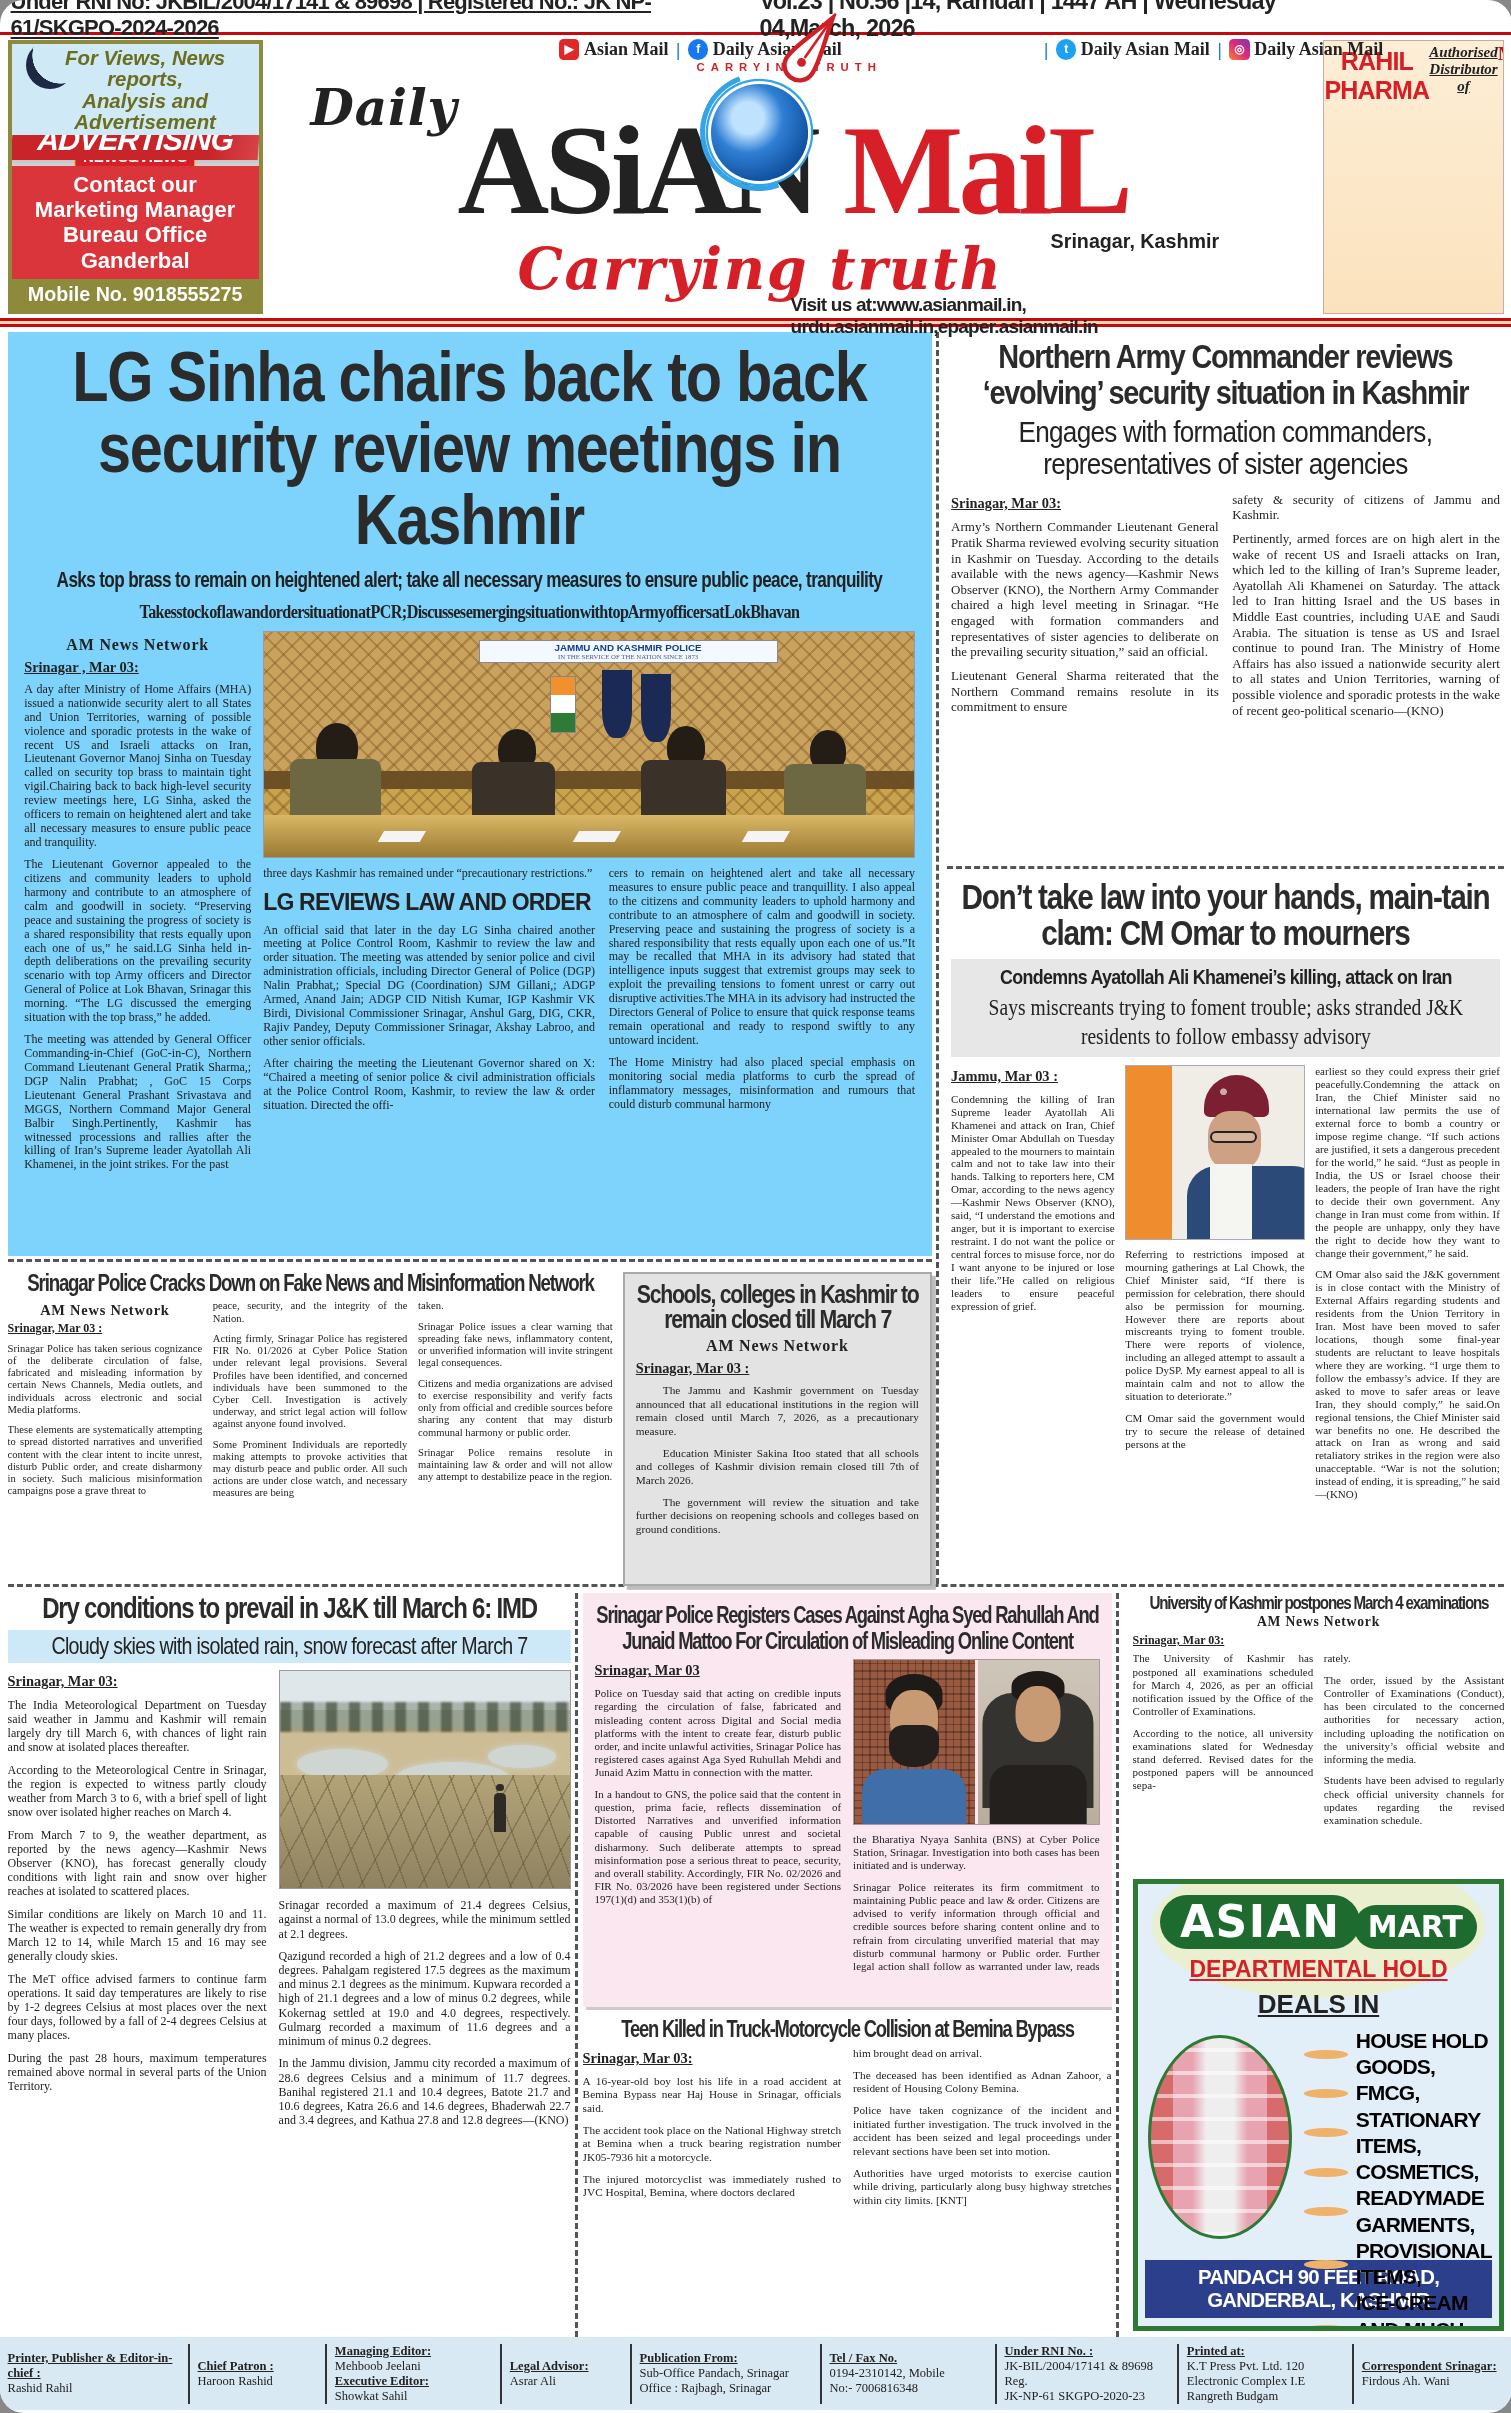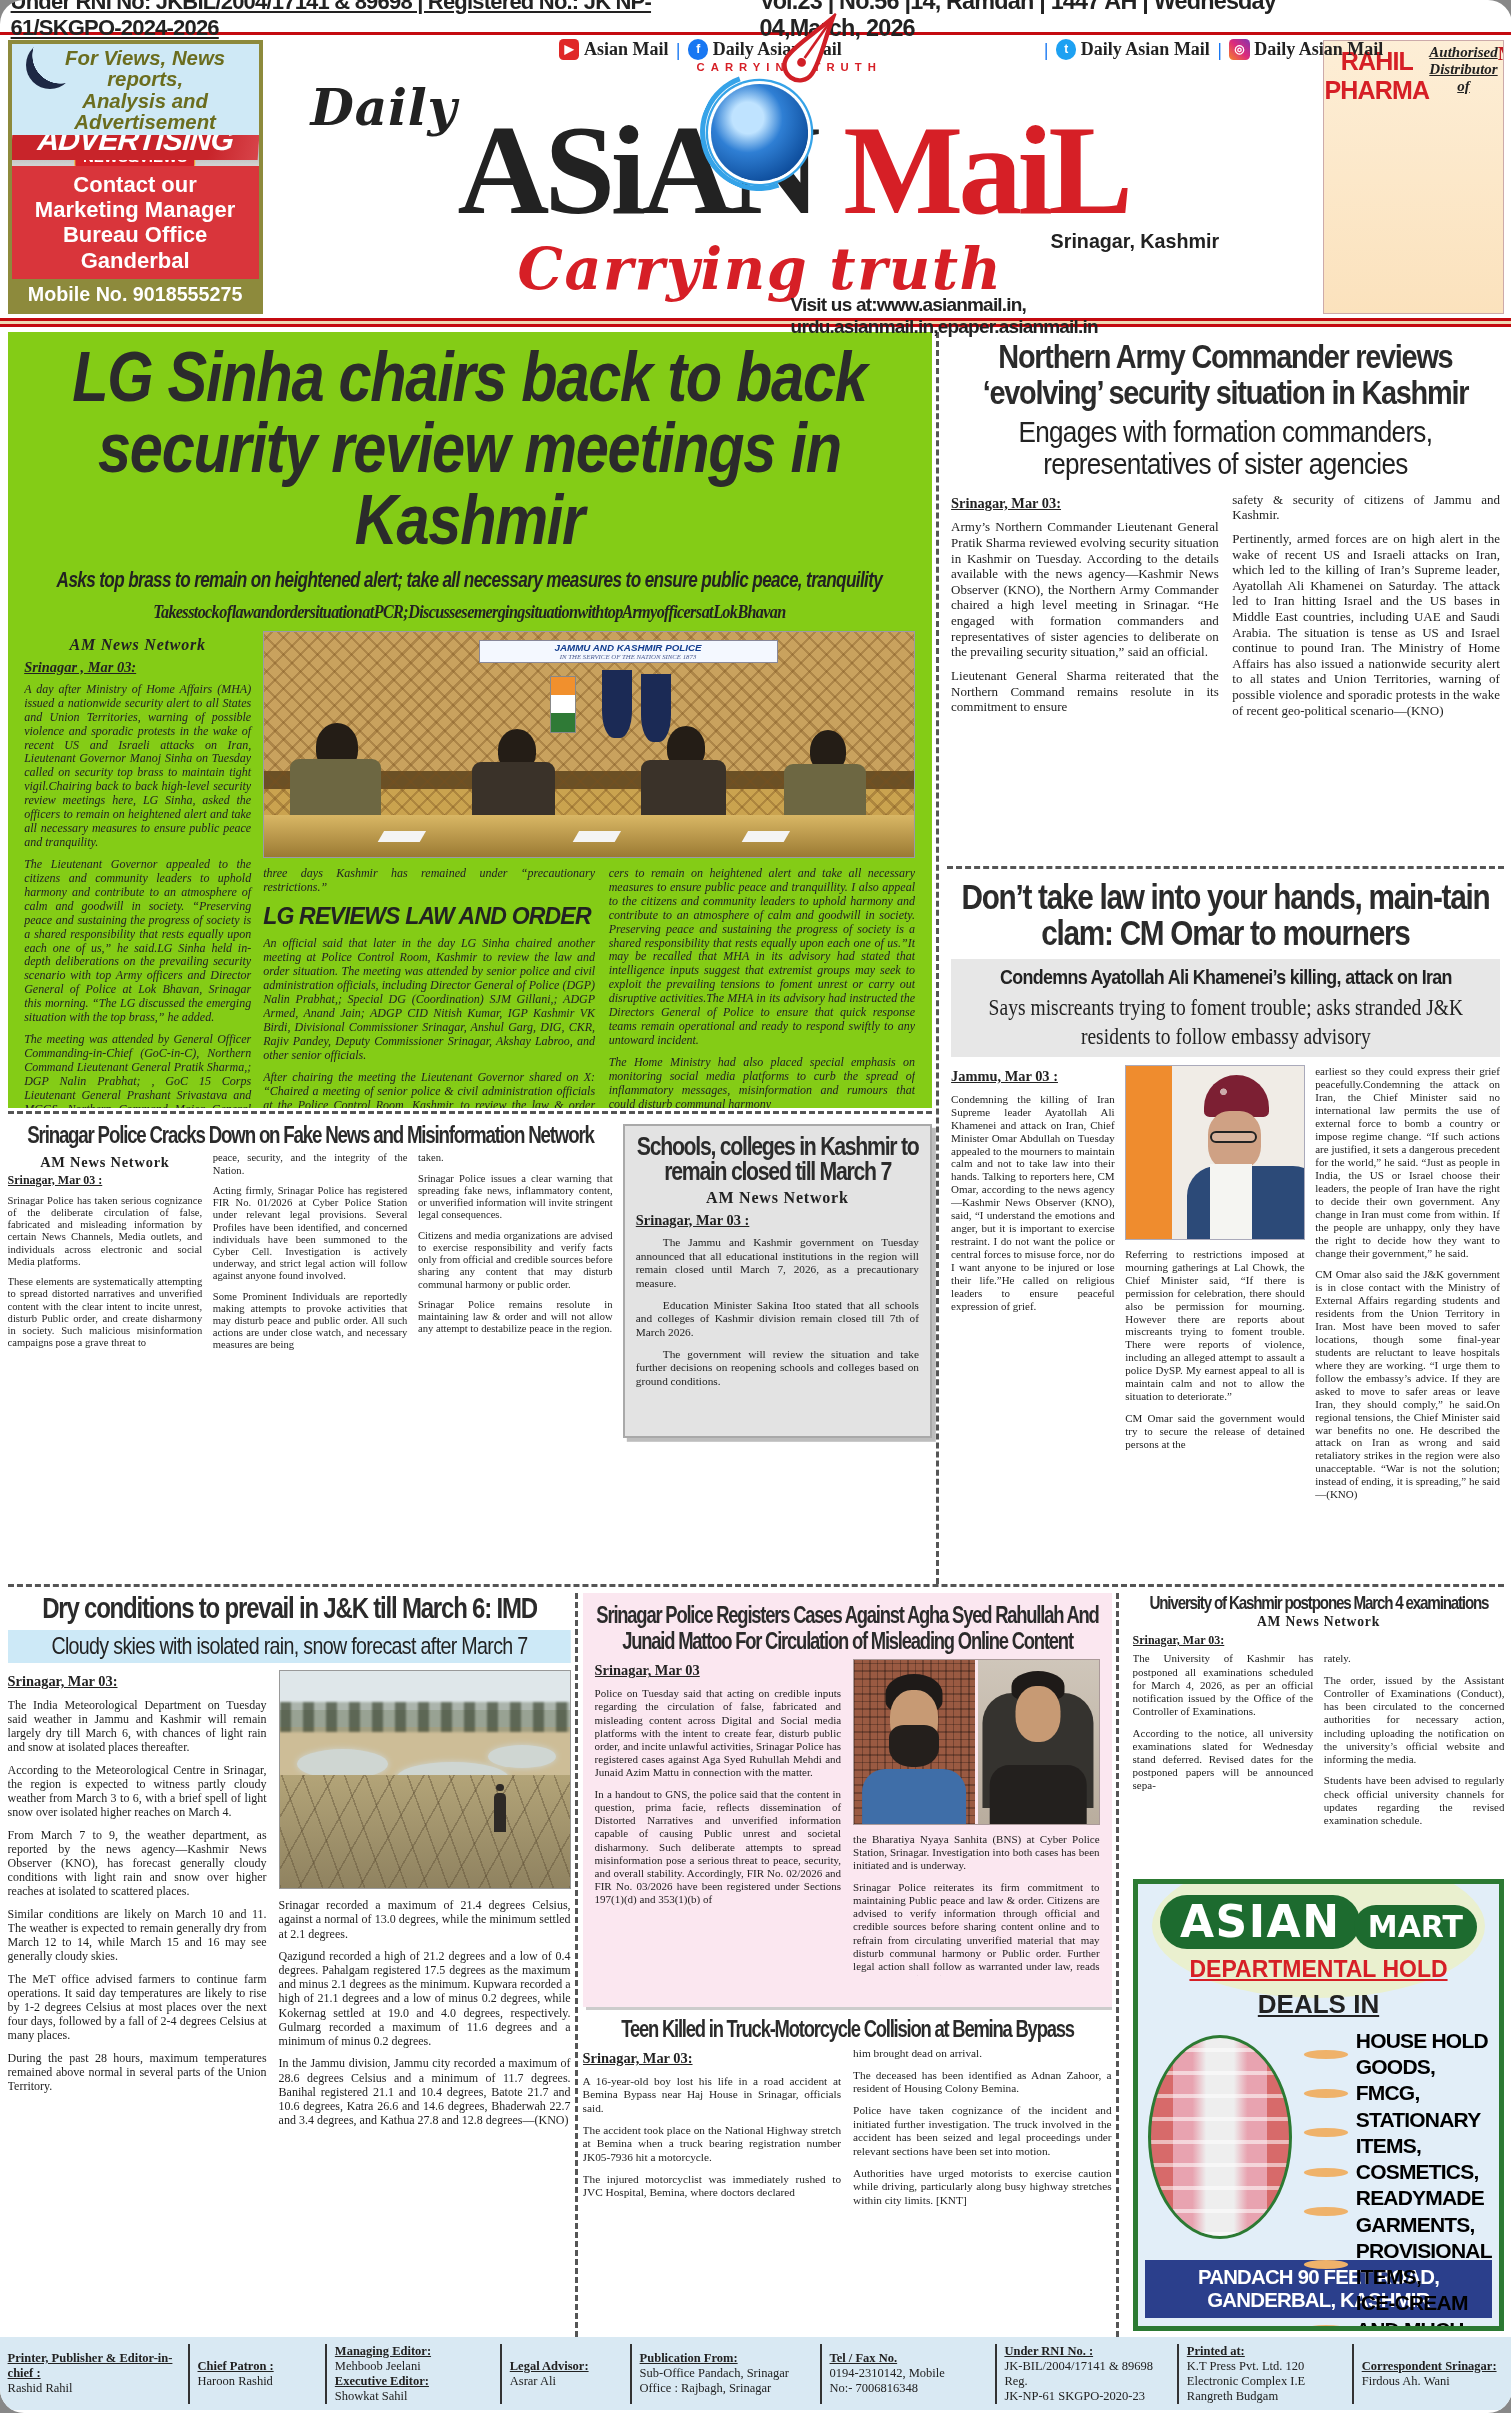--- a/index.html
+++ b/index.html
@@ -102,21 +102,21 @@
   .hdash { border-top:3px dashed #555; margin:3px 0; }
   .vdash { border-left:3px dashed #555; margin:0 4.5px; }
   .crosshead { font-family:"Liberation Sans",sans-serif; font-weight:bold; font-size:23px;
                letter-spacing:-0.8px; margin:4.5px 0 7.6px; }
 
   
   .main { display:flex; padding:4.5px 7.6px 0; height:1257px; }
   .mleft { width:924px; }
   .mright { flex:1; padding-left:3px; }
 
-  .lead { background:#84cc16; height:776px; padding:10.6px 16.6px 7.6px; overflow:hidden;font-style:italic; }
+  .lead { background:#7dd3fc; height:924px; padding:10.6px 16.6px 7.6px; overflow:hidden; }
   .lead .hl1 { font-size:70px; }
   .lead .sub1 { font-family:"Liberation Sans",sans-serif; font-weight:bold; font-size:22px; text-align:center;
                 margin-top:10.6px; letter-spacing:-0.8px; }
   .lead .sub2 { font-weight:bold; font-size:19.7px; text-align:center; margin-top:7.6px; word-spacing:-3.8px;
                 letter-spacing:-0.8px; }
   .leadcols { display:flex; gap:12px; margin-top:7.6px; height:656px; overflow:hidden; }
   .lcol1 { width:227px; font-size:12px; line-height:1.16; }
   .lright { flex:1; }
   .leadphoto { height:227px; position:relative; overflow:hidden; border:0.8px solid #99a;
       background:

